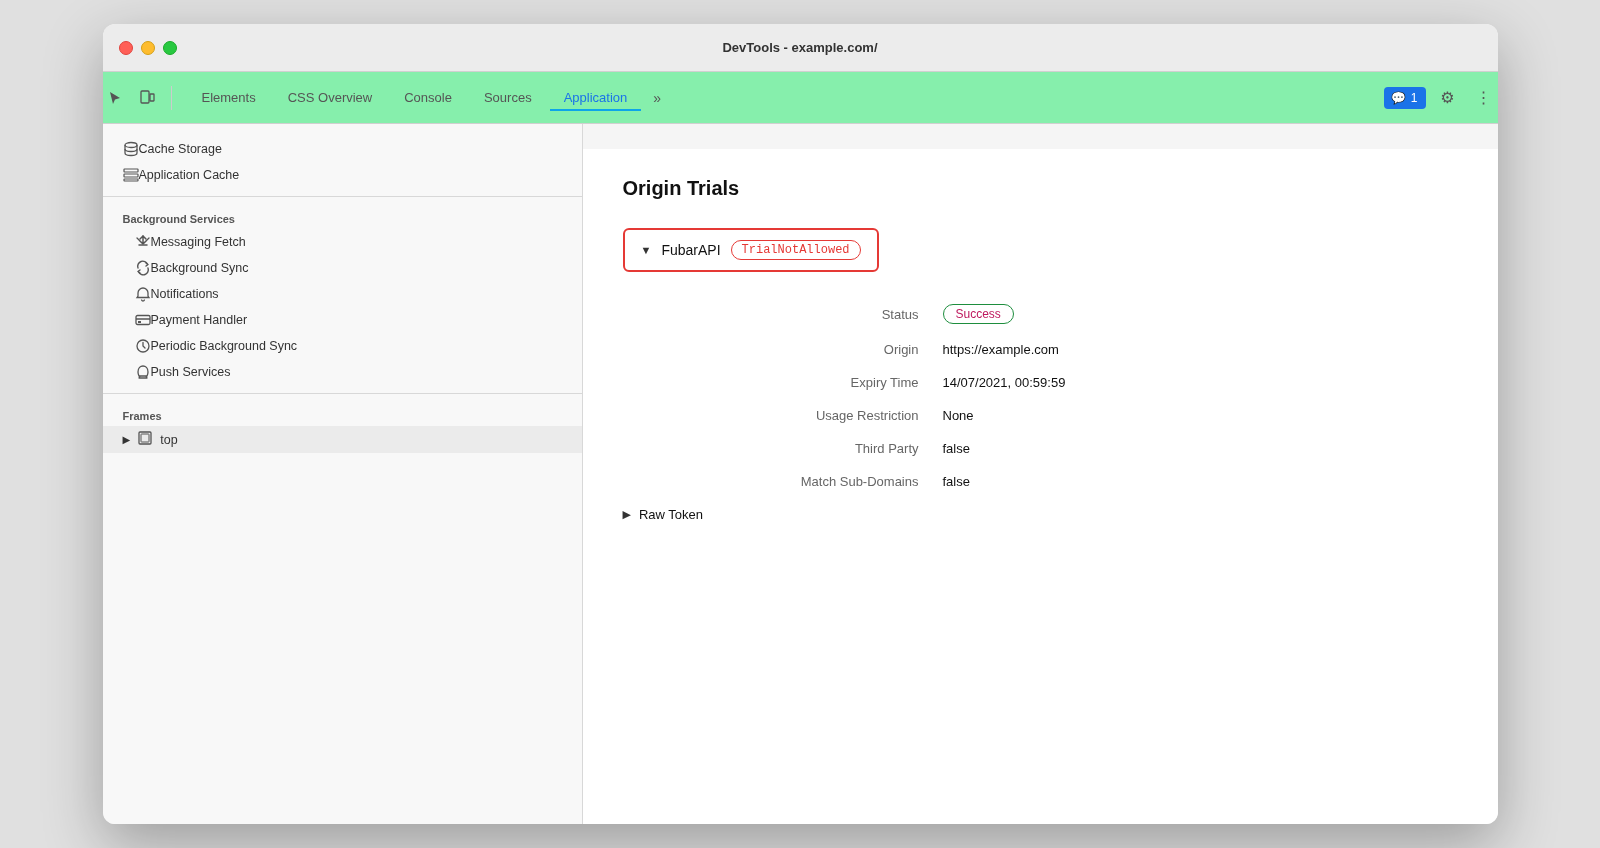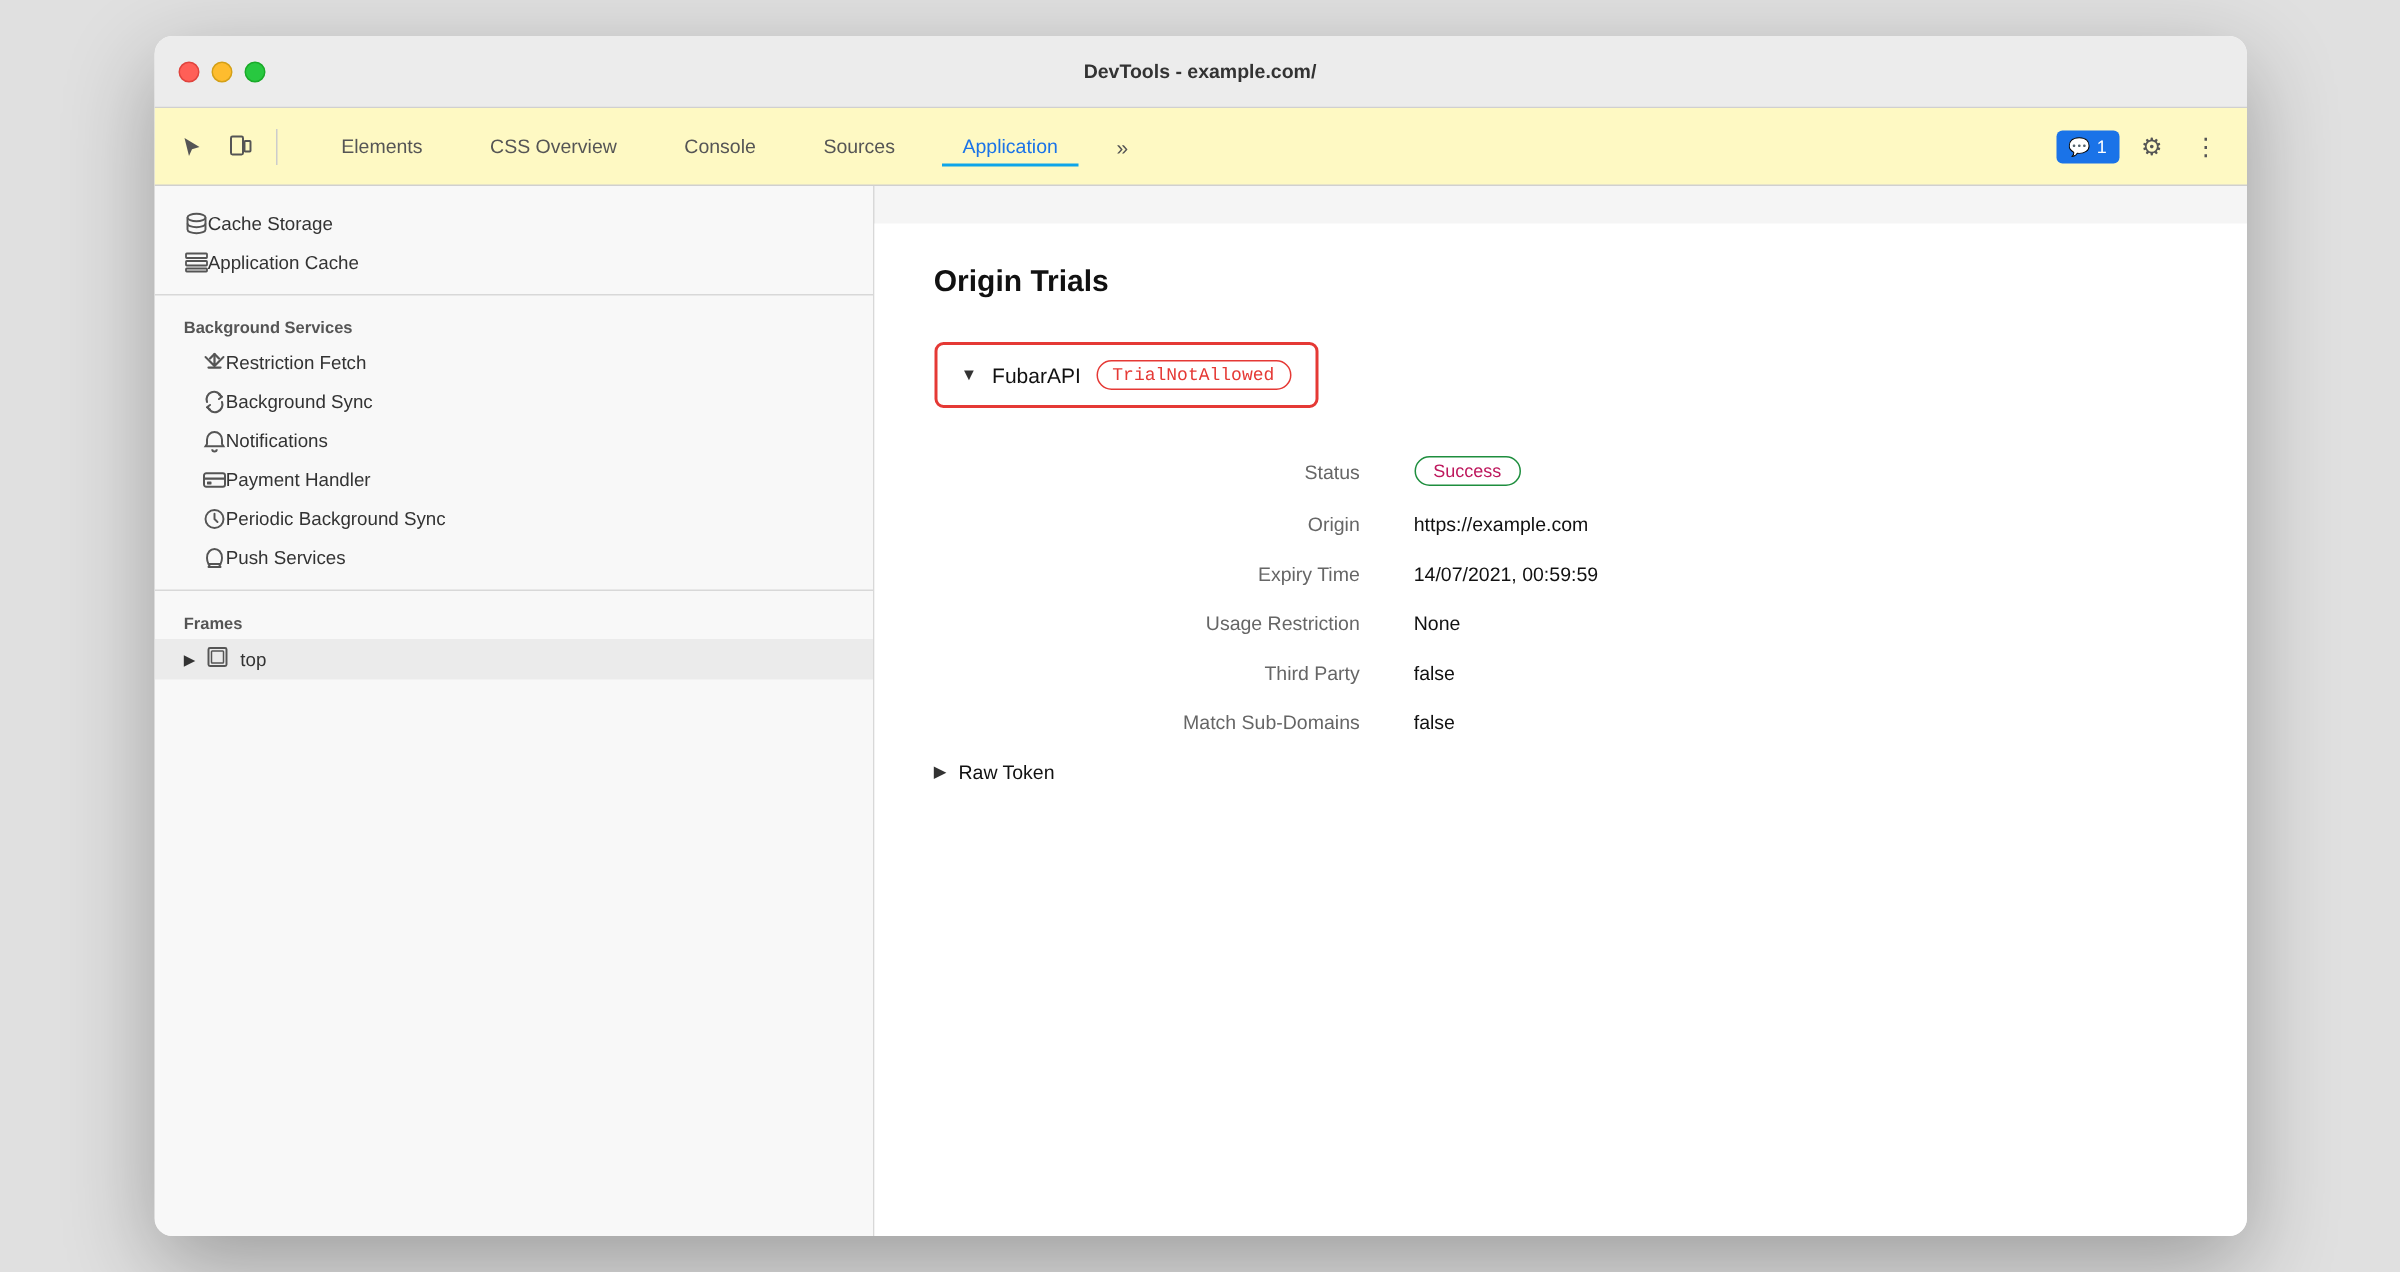--- a/index.html
+++ b/index.html
@@ -48,27 +48,27 @@
     .title-bar-title {
       position: absolute;
       left: 50%;
       transform: translateX(-50%);
       font-size: 13px;
       font-weight: 600;
       color: #333;
     }
     
     .tab-bar {
-      background: #fef9c3;
+      background: #86efac;
       border-bottom: 1px solid #d0d0d0;
       height: 52px;
       display: flex;
       align-items: center;
-      padding: 0 13px;
-      gap: 17px;
+      padding: 0 0;
+      gap: 4px;
     }
     .tab-bar-tools {
       display: flex;
       align-items: center;
       gap: 8px;
       margin-right: 8px;
     }
     .tool-icon {
       width: 24px;
       height: 24px;
@@ -237,21 +237,21 @@
     .detail-row {
       display: flex;
       align-items: center;
       margin-bottom: 18px;
     }
     .detail-label {
       width: 320px;
       text-align: right;
       font-size: 13px;
       color: #666;
-      padding-right: 36px;
+      padding-right: 24px;
     }
     .detail-value {
       font-size: 13px;
       color: #111;
     }
     .badge-success {
       border: 1.5px solid #1e8e3e;
       color: #be185d;
       border-radius: 20px;
       padding: 2px 12px;
@@ -351,21 +351,21 @@
         <div class="sidebar-section-header">Background Services</div>
         <div class="sidebar-item">
           <span class="item-icon">
             <svg width="16" height="16" viewBox="0 0 16 16" fill="none">
               <path d="M8 2v8M5 7l3 3 3-3" stroke="#555" stroke-width="1.5" stroke-linecap="round" stroke-linejoin="round"></path>
               <path d="M4 11h8" stroke="#555" stroke-width="1.5" stroke-linecap="round"></path>
               <path d="M8 2L5 5M8 2l3 3" stroke="#555" stroke-width="1.5" stroke-linecap="round"></path>
               <path d="M2 4l2.5 2.5M14 4l-2.5 2.5" stroke="#555" stroke-width="1.3" stroke-linecap="round"></path>
             </svg>
           </span>
-          <span>Restriction Fetch</span>
+          <span>Messaging Fetch</span>
         </div>
         <div class="sidebar-item">
           <span class="item-icon">
             <svg width="16" height="16" viewBox="0 0 16 16" fill="none">
               <path d="M13 8A5 5 0 0 1 3.5 11.5" stroke="#555" stroke-width="1.4" stroke-linecap="round" fill="none"></path>
               <path d="M3 8A5 5 0 0 1 12.5 4.5" stroke="#555" stroke-width="1.4" stroke-linecap="round" fill="none"></path>
               <path d="M11 3l2 1.5-2 1.5" stroke="#555" stroke-width="1.4" stroke-linecap="round" stroke-linejoin="round" fill="none"></path>
               <path d="M5 10l-2 1.5 2 1.5" stroke="#555" stroke-width="1.4" stroke-linecap="round" stroke-linejoin="round" fill="none"></path>
             </svg>
           </span>

